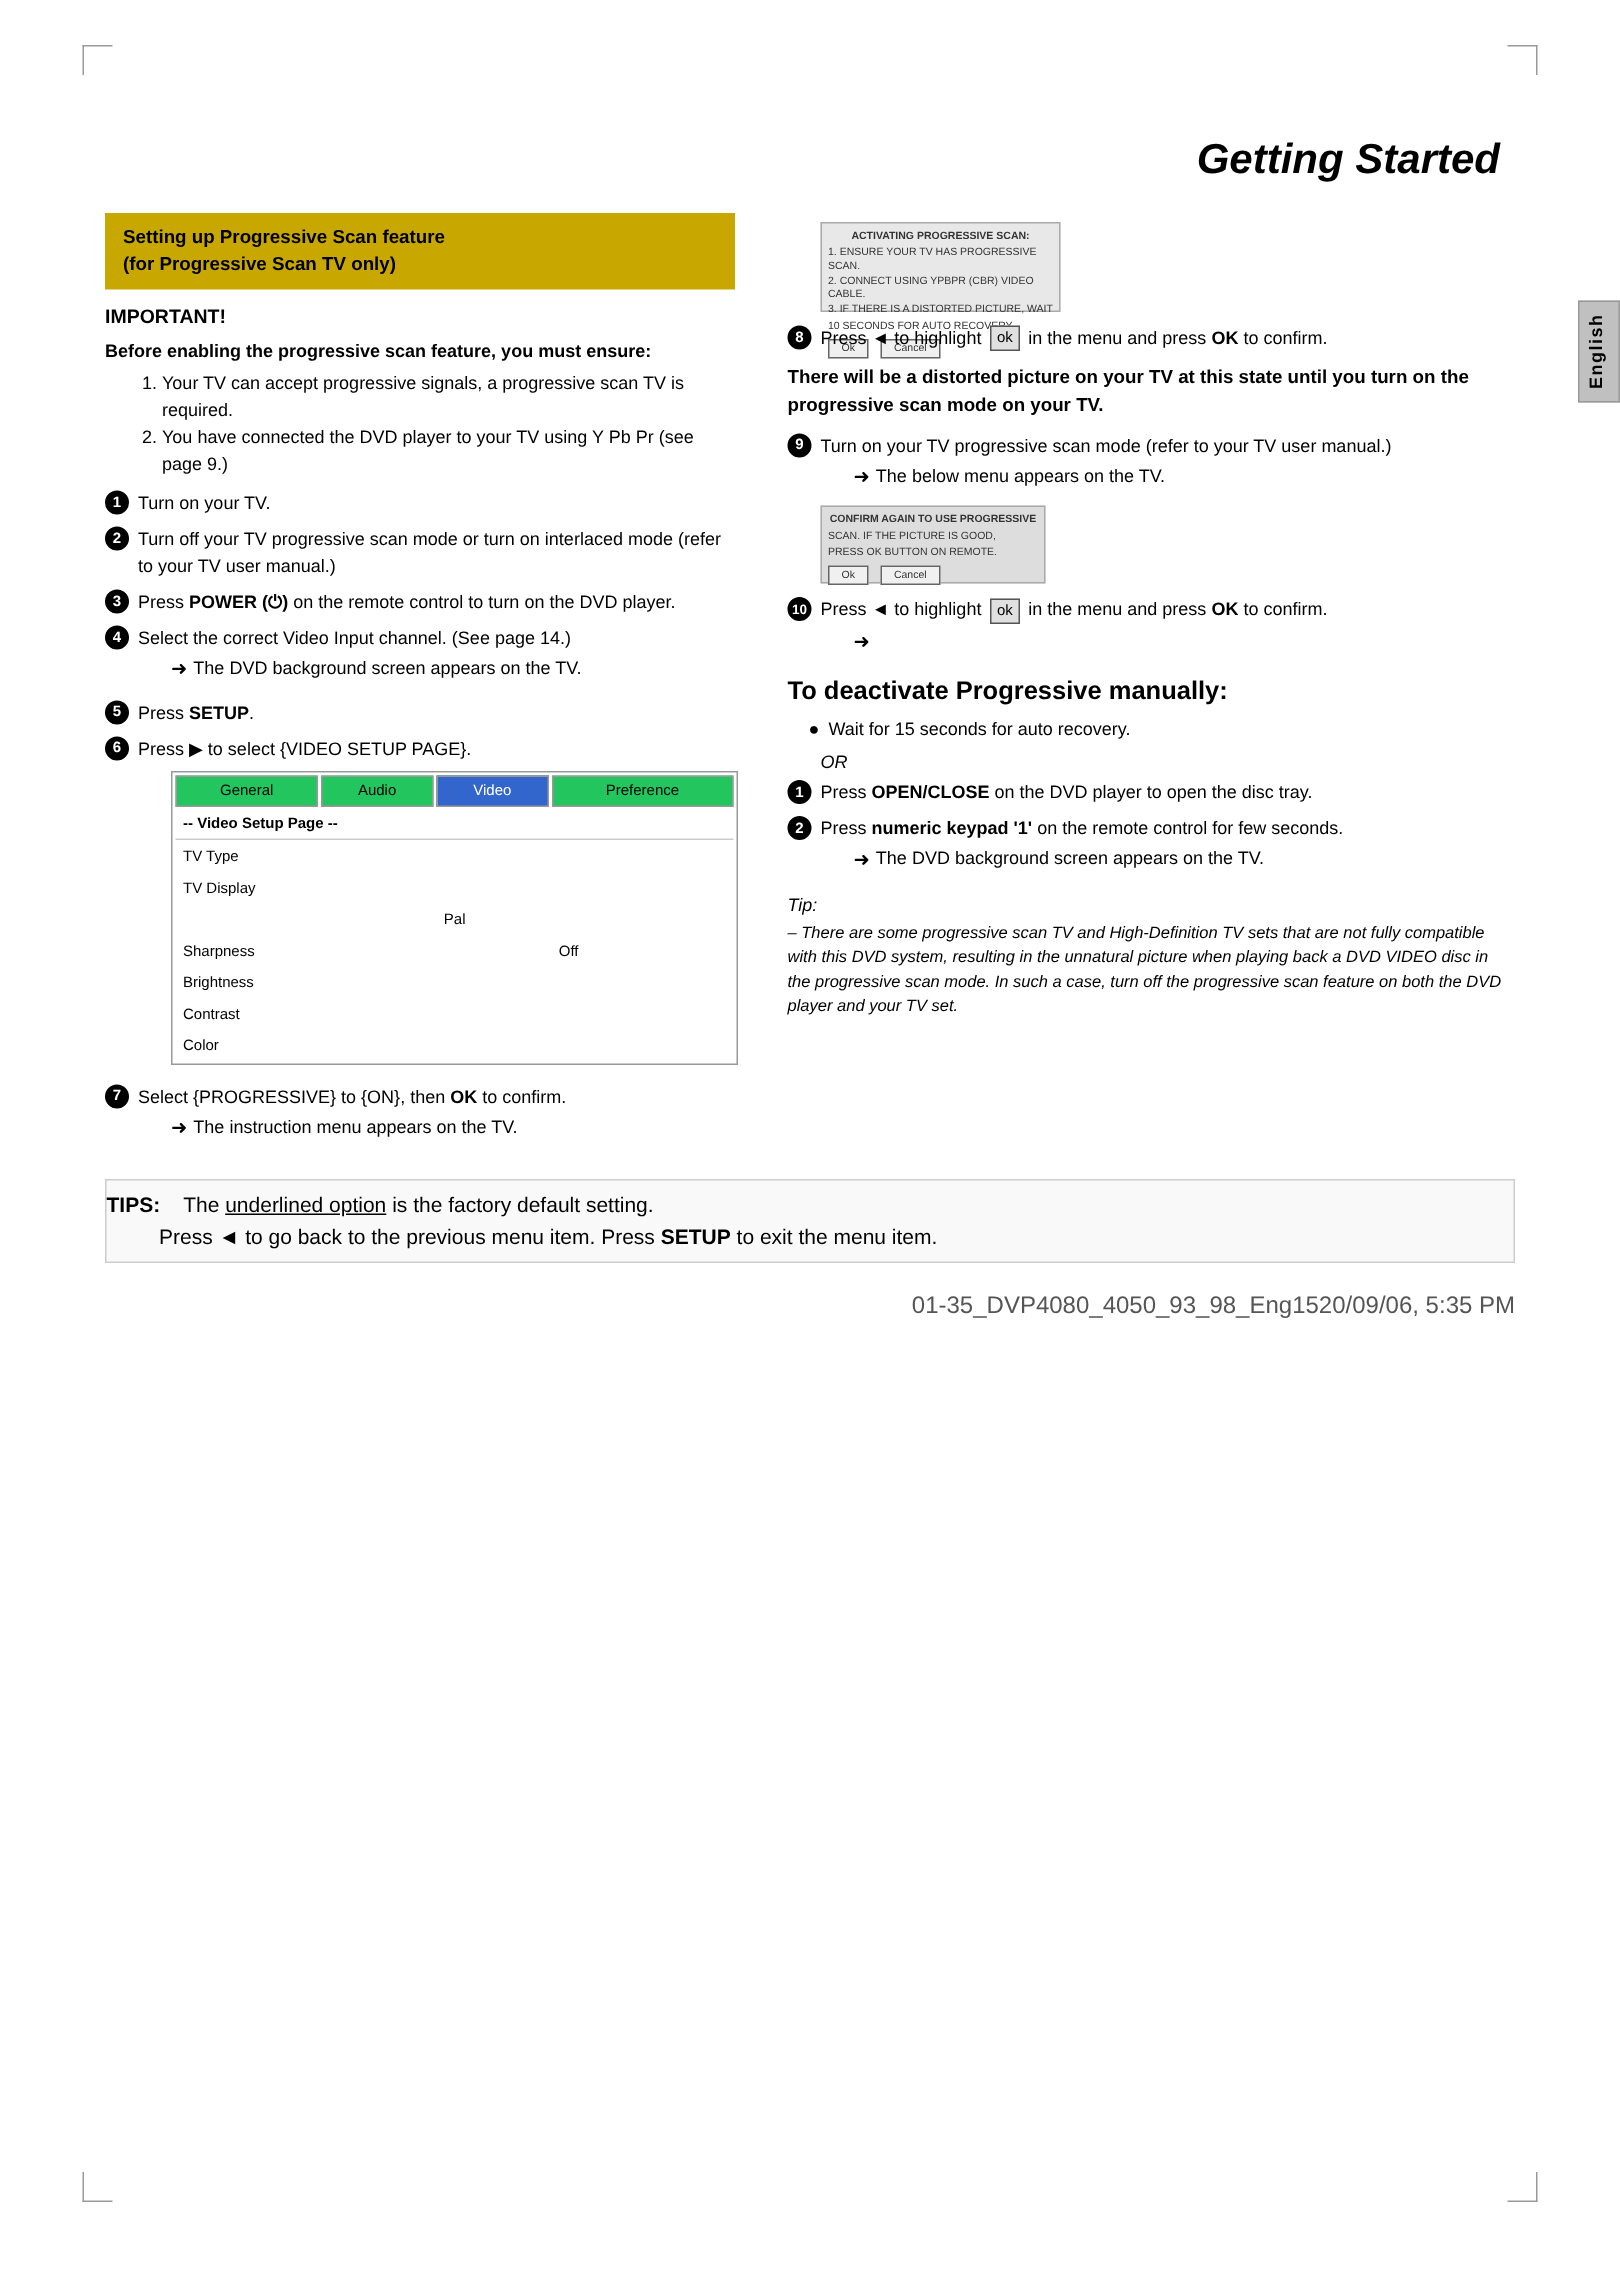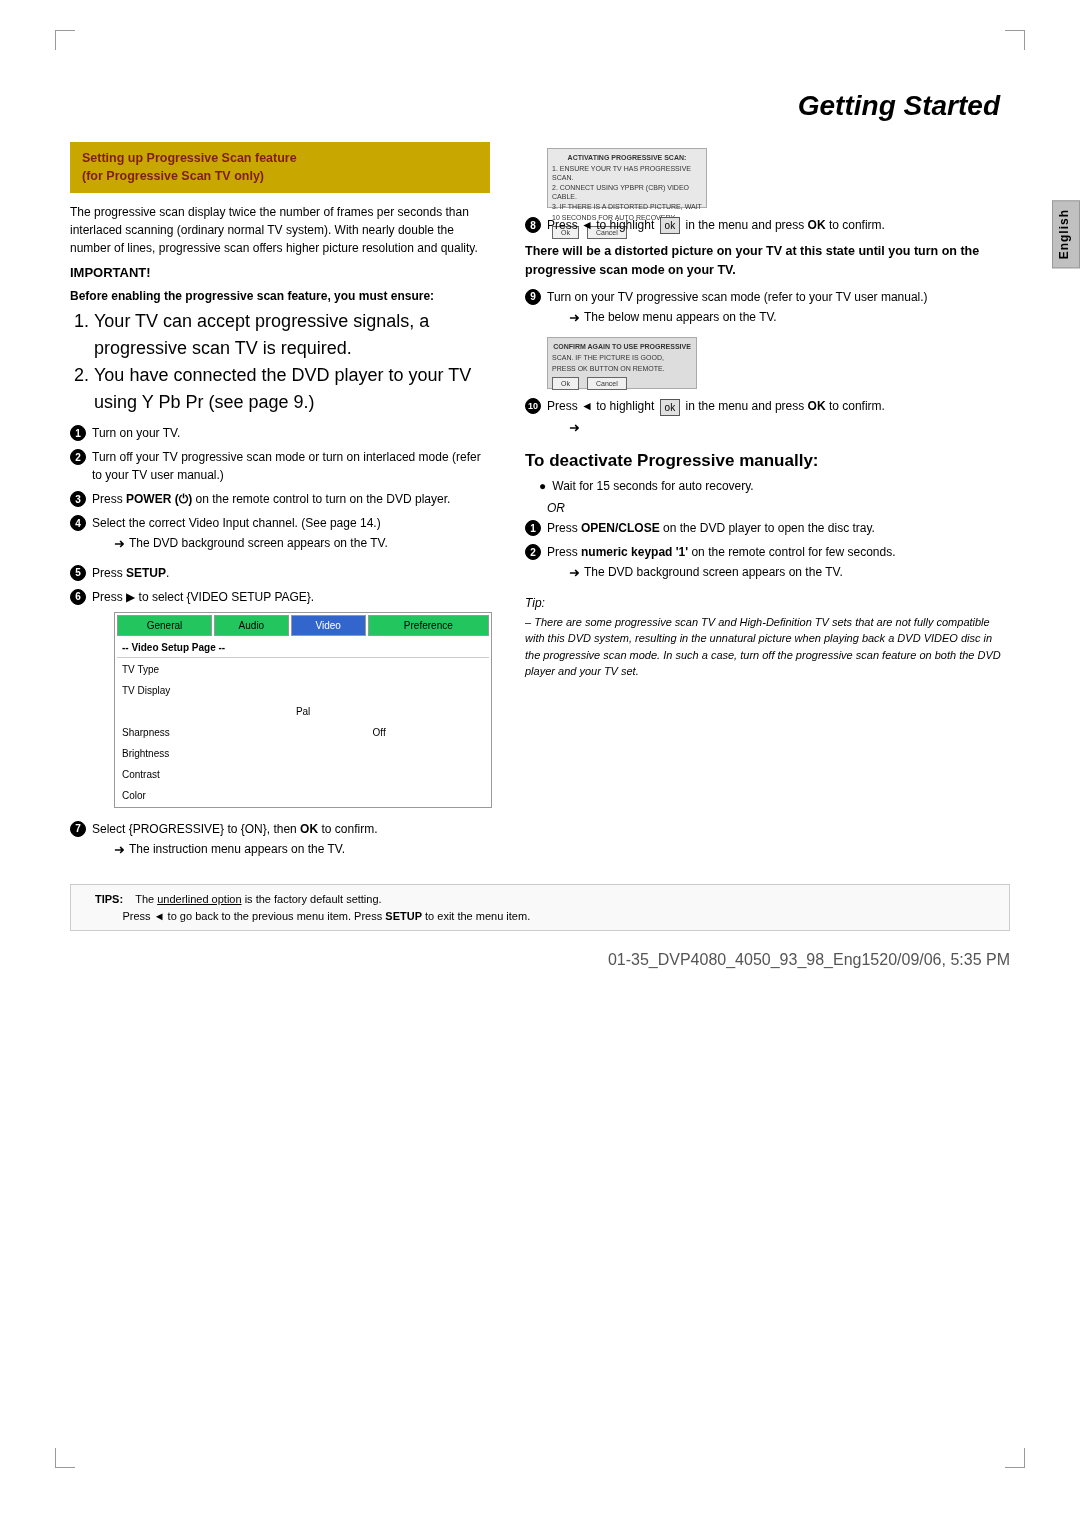--- a/index.html
+++ b/index.html
@@ -85,21 +85,21 @@
 
     
     .feature-box {
       background: #c8a800;
       padding: 8px 12px;
       margin-bottom: 10px;
     }
     .feature-box-title {
       font-size: 12.5px;
       font-weight: bold;
-      color: #7f1d1d;
+      color: #000000;
       line-height: 1.4;
     }
 
     .important-label {
       font-weight: bold;
       font-size: 13px;
       margin-top: 8px;
       margin-bottom: 9px;
     }
 
@@ -114,24 +114,24 @@
       line-height: 1.5;
       margin-bottom: 6px;
     }
 
     .numbered-list {
       margin-left: 12px;
       margin-bottom: 8px;
     }
 
     .numbered-list li {
-      font-size: 18px;
+      font-size: 12px;
       line-height: 1.5;
       list-style-type: decimal;
-      margin-left: 12px;
+      margin-left: 26px;
     }
 
     
     .step-item {
       display: flex;
       align-items: flex-start;
       margin-bottom: 6px;
       font-size: 12px;
       line-height: 1.5;
     }
@@ -291,22 +291,22 @@
       font-weight: bold;
       font-size: 17px;
       margin: 10px 0 6px 0;
     }
 
     
     .tips-box {
       margin: 15px 70px 10px 70px;
       border: 1px solid #ccc;
       background: #f9f9f9;
-      padding: 6px 24px;
-      font-size: 11px;
+      padding: 6px 0;
+      font-size: 14px;
       line-height: 1.5;
     }
 
     
     .page-footer {
       display: flex;
       justify-content: flex-end;
       padding: 10px 70px;
       font-size: 16px;
       color: #555;
@@ -340,21 +340,20 @@
 
     <div class="left-col">
 
       <div class="feature-box">
         <div class="feature-box-title">
           <span>Setting up Progressive Scan feature</span><br>
           <span>(for Progressive Scan TV only)</span>
         </div>
       </div>
 
-      <p class="body-text">The progressive scan display twice the number of frames per seconds than interlaced scanning (ordinary normal TV system). With nearly double the number of lines, progressive scan offers higher picture resolution and quality.</p>
 
       <div class="important-label">IMPORTANT!</div>
       <p class="before-text">Before enabling the progressive scan feature, you must ensure:</p>
       <ol class="numbered-list">
         <li>Your TV can accept progressive signals, a progressive scan TV is required.</li>
         <li>You have connected the DVD player to your TV using Y Pb Pr (see page 9.)</li>
       </ol>
 
       <div class="step-item">
         <span class="step-num step-num-filled">1</span>

